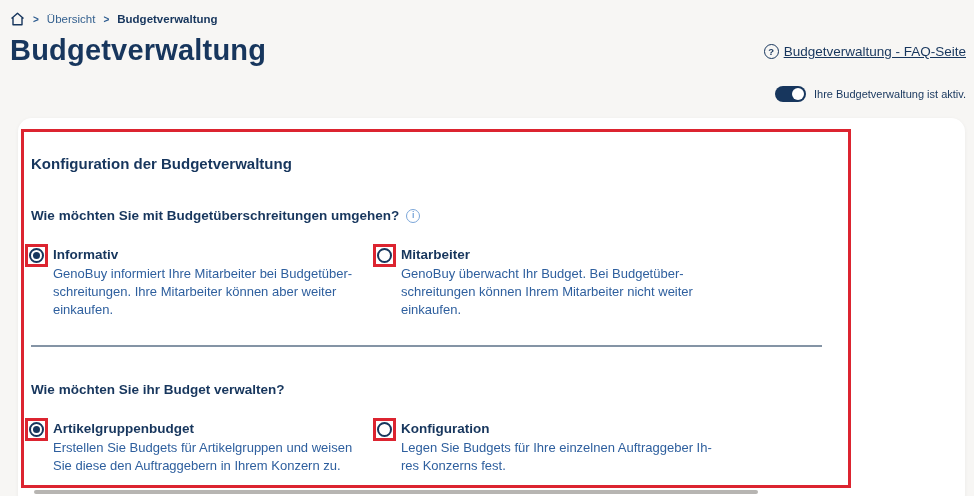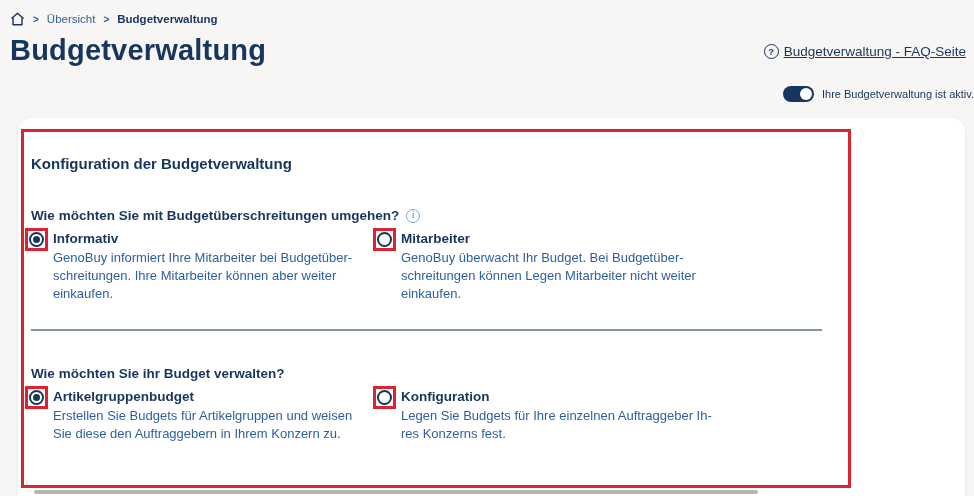--- a/index.html
+++ b/index.html
@@ -37,21 +37,21 @@
   }
   .help-icon {
     width:15px; height:15px; border:1.5px solid #17365d; border-radius:50%;
     display:inline-flex; align-items:center; justify-content:center;
     font-size:9.5px; font-weight:700; color:#17365d; flex:0 0 auto;
   }
   .faq-link .label { text-decoration:underline; }
 
   
   .toggle-row {
-    position:absolute; right:0; top:86px;
+    position:absolute; right:8px; top:86px;
     display:flex; align-items:center; gap:8px;
   }
   .toggle {
     width:31px; height:16px; border-radius:9px; background:#17365d;
     position:relative; cursor:pointer; flex:0 0 auto;
   }
   .toggle-knob {
     position:absolute; right:2px; top:2px; width:12px; height:12px;
     border-radius:50%; background:#ffffff;
   }
@@ -77,21 +77,21 @@
   }
   .question.second { }
   .info-icon {
     width:14px; height:14px; border:1.5px solid #7ba6d9; border-radius:50%;
     display:inline-flex; align-items:center; justify-content:center;
     font-size:9px; font-weight:700; color:#7ba6d9; font-style:normal;
     cursor:pointer; flex:0 0 auto;
   }
   .options {
     display:grid; grid-template-columns:348px 1fr;
-    margin-left:-6px; margin-top:4px;
+    margin-left:-6px; margin-top:20px;
   }
   .option { display:flex; align-items:flex-start; }
   .radio-annot {
     flex:0 0 auto;
     width:23px; height:23px; border:3px solid #dc2430;
     display:flex; align-items:center; justify-content:center;
     background:#ffffff;
   }
   .radio {
     width:15px; height:15px; border:2px solid #17365d; border-radius:50%;
@@ -171,21 +171,21 @@
 einkaufen.</div>
         </div>
       </div>
       <div class="option">
         <span class="radio-annot">
           <span class="radio"></span>
         </span>
         <div class="option-text">
           <div class="option-title">Mitarbeiter</div>
           <div class="option-desc">GenoBuy überwacht Ihr Budget. Bei Budgetüber-
-schreitungen können Legen Mitarbeiter nicht weiter
+schreitungen können Ihrem Mitarbeiter nicht weiter
 einkaufen.</div>
         </div>
       </div>
     </div>
 
     <div class="divider"></div>
 
     <div class="question second">
       <span>Wie möchten Sie ihr Budget verwalten?</span>
     </div>

